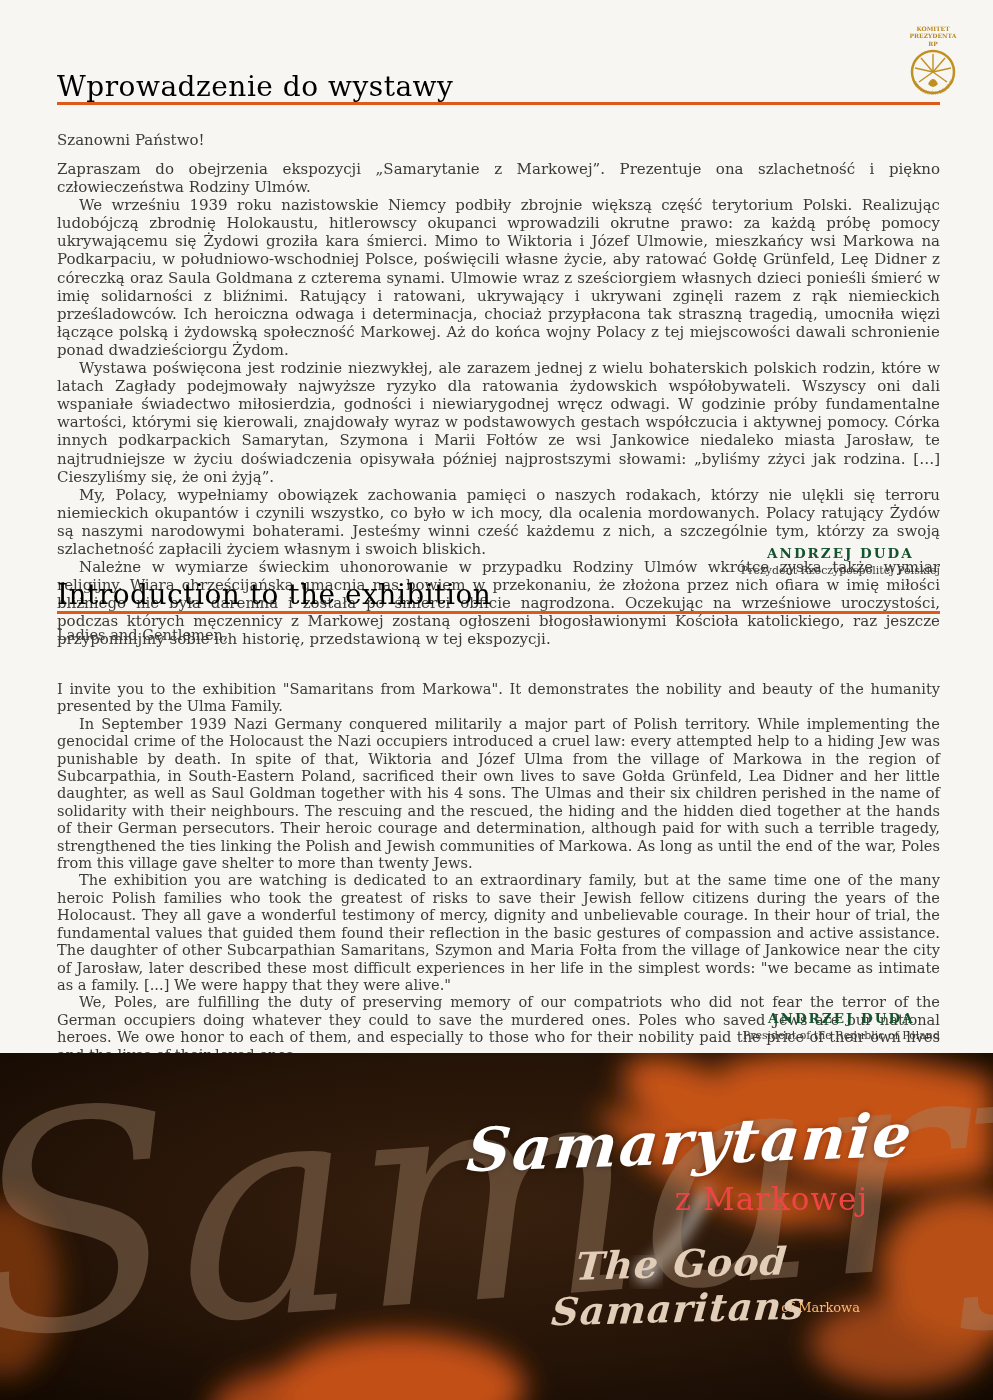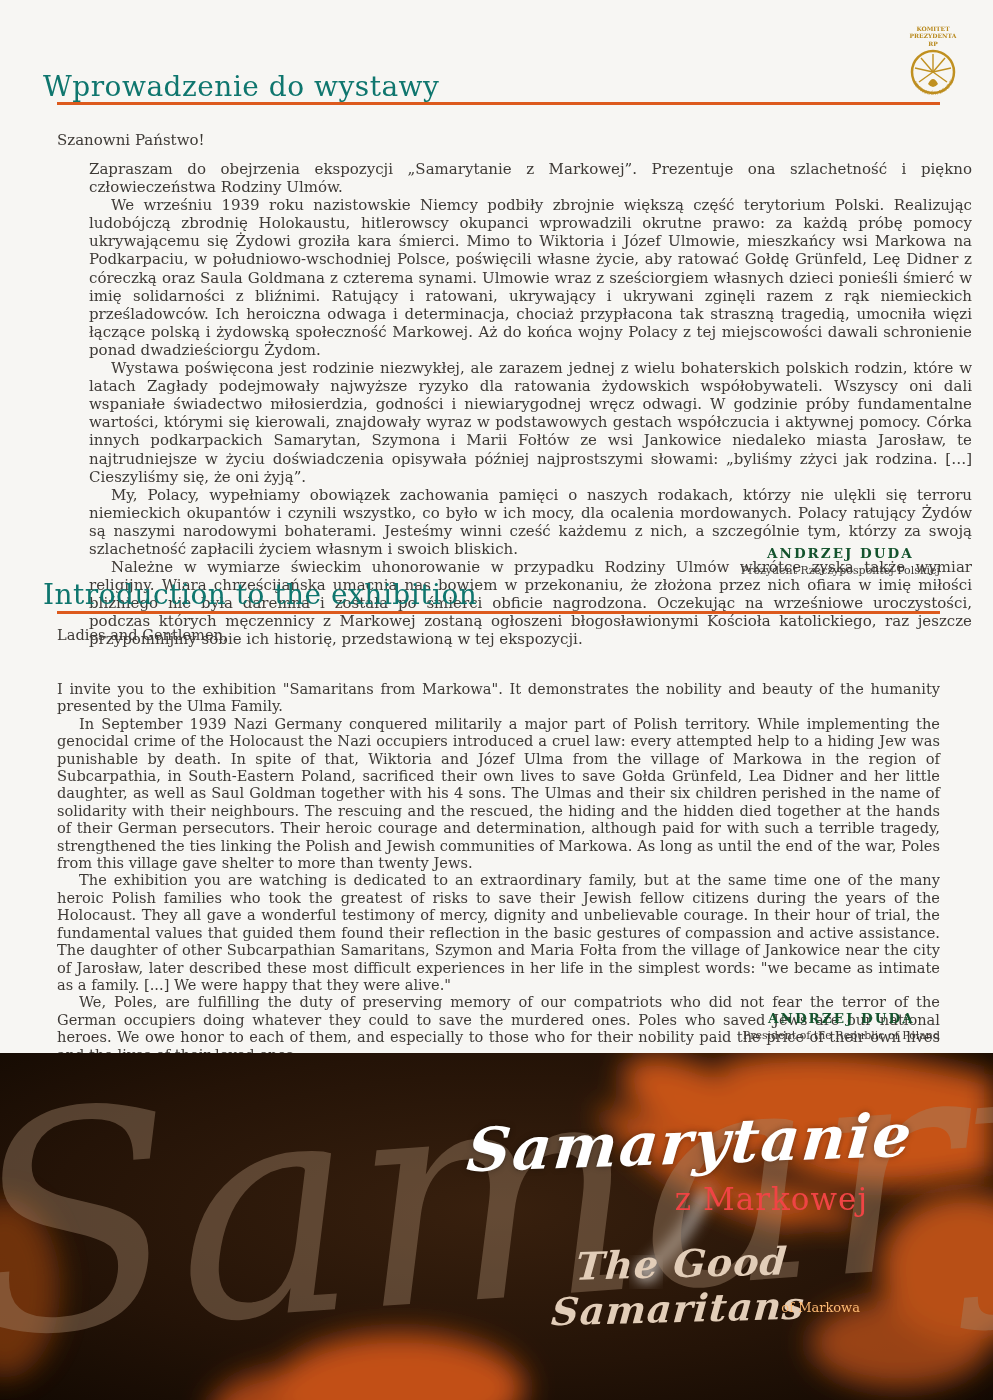--- a/index.html
+++ b/index.html
@@ -1,27 +1,27 @@
 <!DOCTYPE html>
 <html><head>
 <meta charset="utf-8">
 <style>
   html,body{margin:0;padding:0;background:#ffffff;}
   .page{position:relative;width:993px;height:1400px;background:#f7f6f3;overflow:hidden;
         font-family:"DejaVu Serif","Liberation Serif",serif;color:#3e3a36;}
   .abs{position:absolute;}
 
-  .sec-title{left:43px;width:883px;font-size:28px;color:#0f766e;letter-spacing:.5px;}
+  .sec-title{left:57px;width:883px;font-size:28px;color:#000000;letter-spacing:.5px;}
   .rule{left:57px;width:883px;height:3px;background:#dd5a1d;}
 
   .salutation{left:57px;width:883px;font-size:15px;}
   .body-block{left:57px;width:883px;text-align:justify;}
   .body-block p{margin:0;}
   .body-block p.indent{text-indent:22px;}
-  .pl-body{font-size:15px;line-height:18.1px;margin-left:32px;}
+  .pl-body{font-size:15px;line-height:18.1px;}
   .en-body{font-size:14.6px;line-height:17.4px;}
 
   .sign{right:53px;text-align:center;}
   .sign .name{font-size:13.5px;font-weight:bold;letter-spacing:2px;color:#14532d;}
   .sign .role{font-size:11px;margin-top:3px;color:#3e3a36;}
 
   .emblem{right:28px;top:24px;width:64px;height:78px;}
 
   
   .banner{left:0;top:1053px;width:993px;height:347px;background:#1d0f06;overflow:hidden;}

